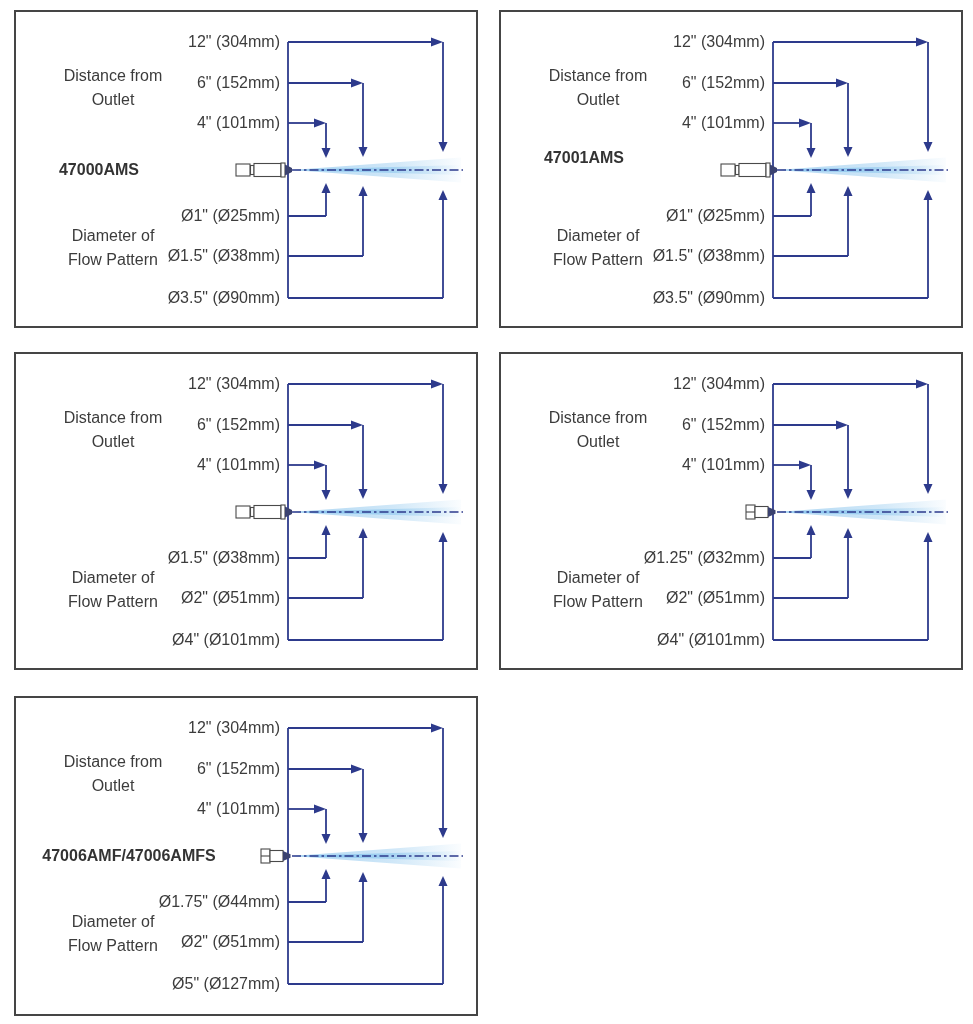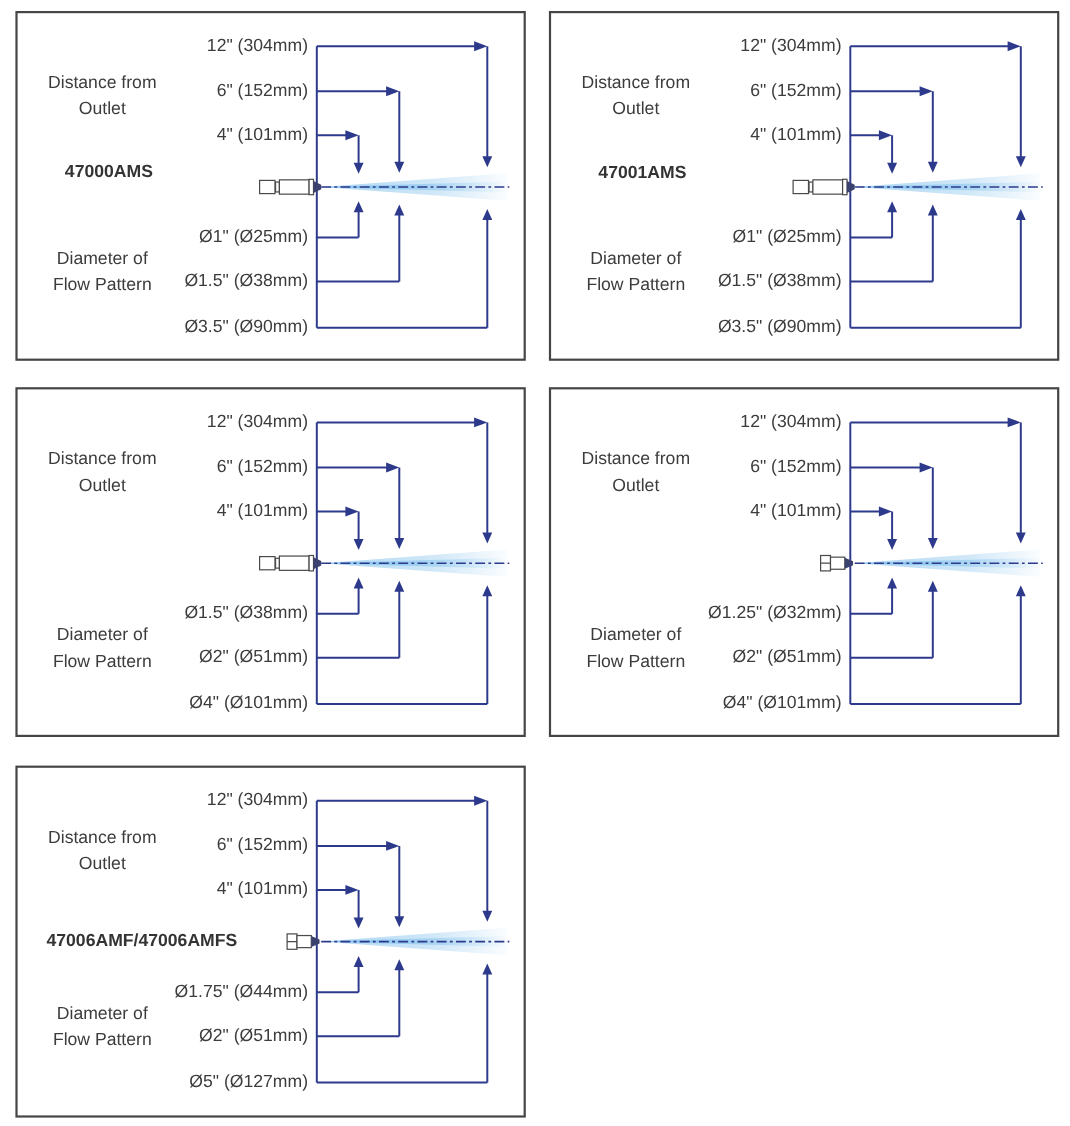--- a/index.html
+++ b/index.html
@@ -15,21 +15,21 @@
     box-sizing:border-box;
     overflow:hidden;
   }
   .panel svg{position:absolute;left:0;top:0;display:block;}
   .rowlabel{
     position:absolute;left:0;width:264px;text-align:right;
     font-size:16px;color:#3c3c3c;height:20px;line-height:20px;white-space:nowrap;
   }
   .seclabel{
     position:absolute;left:0;width:154px;text-align:center;
-    font-size:16px;line-height:24px;color:#3c3c3c;
+    font-size:16px;line-height:24px;color:#3c3c3c;padding-left:20px;
   }
   .model{
     position:absolute;font-weight:bold;font-size:16px;color:#333333;
     text-align:center;line-height:23px;white-space:nowrap;
   }
 </style>
 </head>
 <body>
 
 <div class="panel" style="left:14px;top:10px;width:464px;height:318px">
@@ -83,21 +83,21 @@
         <polygon points="269,152.5 276,156 276,160 269,163.5" fill="#3b4270" stroke="none"></polygon>
       </g>
     </svg>
   <div class="seclabel" style="top:52px">
     <div>Distance from</div>
     <div>Outlet</div>
   </div>
   <div class="rowlabel" style="top:20px">12" (304mm)</div>
   <div class="rowlabel" style="top:61px">6" (152mm)</div>
   <div class="rowlabel" style="top:101px">4" (101mm)</div>
-  <div class="model" style="left:8px;width:150px;top:135px;line-height:20px">
+  <div class="model" style="left:8px;width:150px;top:148px;line-height:20px">
     <div>47000AMS</div>
   </div>
   <div class="seclabel" style="top:212px">
     <div>Diameter of</div>
     <div>Flow Pattern</div>
   </div>
   <div class="rowlabel" style="top:194px">Ø1" (Ø25mm)</div>
   <div class="rowlabel" style="top:234px">Ø1.5" (Ø38mm)</div>
   <div class="rowlabel" style="top:276px">Ø3.5" (Ø90mm)</div>
 </div>

